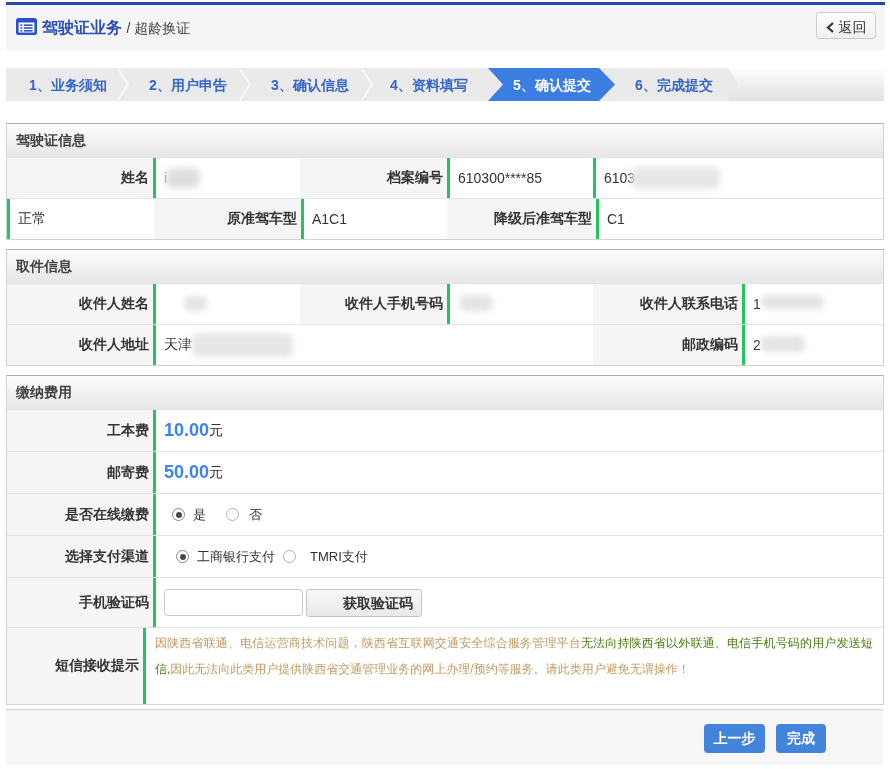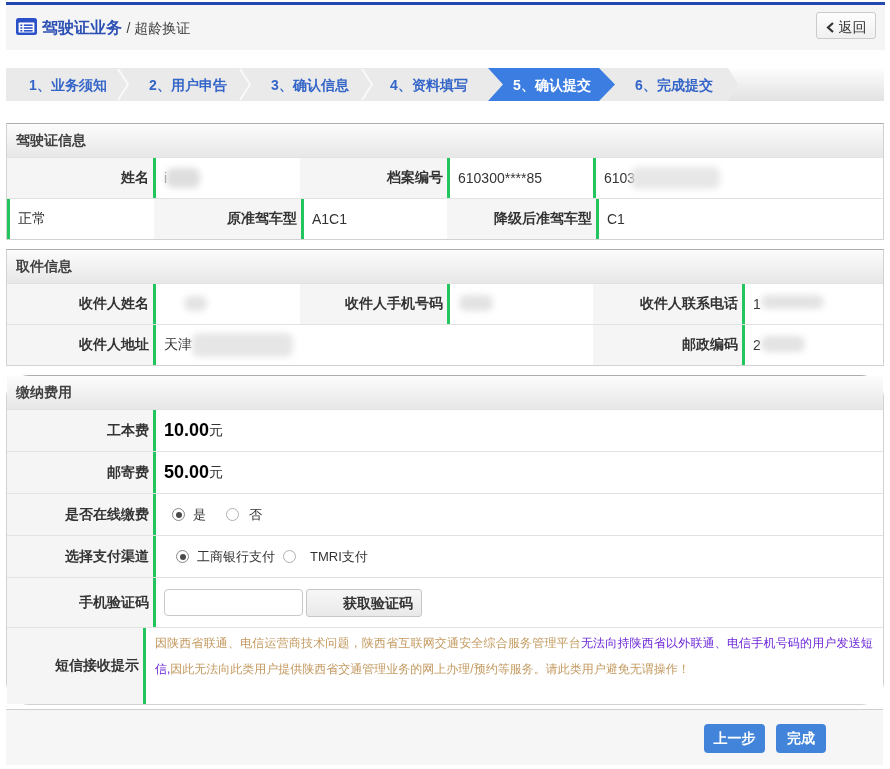--- a/index.html
+++ b/index.html
@@ -24,30 +24,30 @@
 .row.h50{height:50px;}
 .row.h77{height:77px;}
 .lb{background:#f5f5f5;text-align:right;font-weight:bold;color:#333;font-size:14px;
   box-sizing:border-box;padding:0 4px 0 0;display:flex;align-items:center;justify-content:flex-end;}
 .vl{background:#fff;box-sizing:border-box;border-left:3px solid #22c55e;padding-left:8px;
   display:flex;align-items:center;font-size:14px;color:#333;position:relative;}
 .w1{width:146px;}.w2{width:147px;}.w3{width:147px;}.w4{width:146px;}.w5{width:149px;}.w6{width:141px;flex:none;}
 .wbig{width:440px;}
 .wrest{flex:1;}
 .blur{position:absolute;background:#dedede;border-radius:7px;filter:blur(3px);}
-.red{color:#000000;font-weight:bold;font-size:18px;}
+.red{color:#3b82f6;font-weight:bold;font-size:18px;}
 .radio{display:inline-block;width:13px;height:13px;border-radius:50%;background:#fff;border:1px solid #b0b0b0;
   vertical-align:middle;box-sizing:border-box;}
 .radio.on{border-color:#888;position:relative;}
 .radio.on::after{content:"";position:absolute;left:2.5px;top:2.5px;width:6px;height:6px;border-radius:50%;background:#4a4a4a;}
 .vcode-inp{width:137px;height:25px;border:1px solid #c9c9c9;border-radius:4px;background:#fff;}
 .vcode-btn{margin-left:3px;width:86px;height:26px;border:1px solid #c6c6c6;border-radius:3px;
   background:linear-gradient(#f7f7f7,#e9e9e9);text-align:center;line-height:26px;font-size:14px;font-weight:bold;color:#333;padding-left:28px;}
 .note{font-size:12px;line-height:26px;color:#c3995f;padding:2px 10px 0 9px;display:block;}
-.note .r2{color:#6d28d9;}
+.note .r2{color:#4d7c0f;}
 
 .footer{left:0;top:709px;width:877px;height:55px;background:#f6f6f6;border-top:1px solid #cfcfcf;}
 .btn{position:absolute;top:14px;height:29px;border-radius:4px;background:#4284da;color:#fff;
   font-size:14px;font-weight:bold;text-align:center;line-height:29px;}
 </style>
 </head>
 <body>
 <div class="wrap">
   <div class="abs topline"></div>
   <div class="abs hband">
@@ -123,21 +123,21 @@
       <div class="vl w6">1<span class="blur" style="left:16px;top:11px;width:63px;height:14px;background:#e3e3e3;"></span></div>
     </div>
     <div class="row">
       <div class="lb w1">收件人地址</div>
       <div class="vl wbig">天津<span class="blur" style="left:36px;top:8px;width:101px;height:24px;background:#e6e6e6;"></span></div>
       <div class="lb w5">邮政编码</div>
       <div class="vl w6">2<span class="blur" style="left:16px;top:11px;width:44px;height:16px;background:#e3e3e3;"></span></div>
     </div>
   </div>
 
-  <div class="sec" style="top:375px;border-radius:23px;">
+  <div class="sec" style="top:375px;">
     <div class="sectitle">缴纳费用</div>
     <div class="row h42">
       <div class="lb w1">工本费</div>
       <div class="vl wrest">
           <span class="red">10.00</span>
           <span>元</span>
         </div>
     </div>
     <div class="row h42">
       <div class="lb w1">邮寄费</div>

